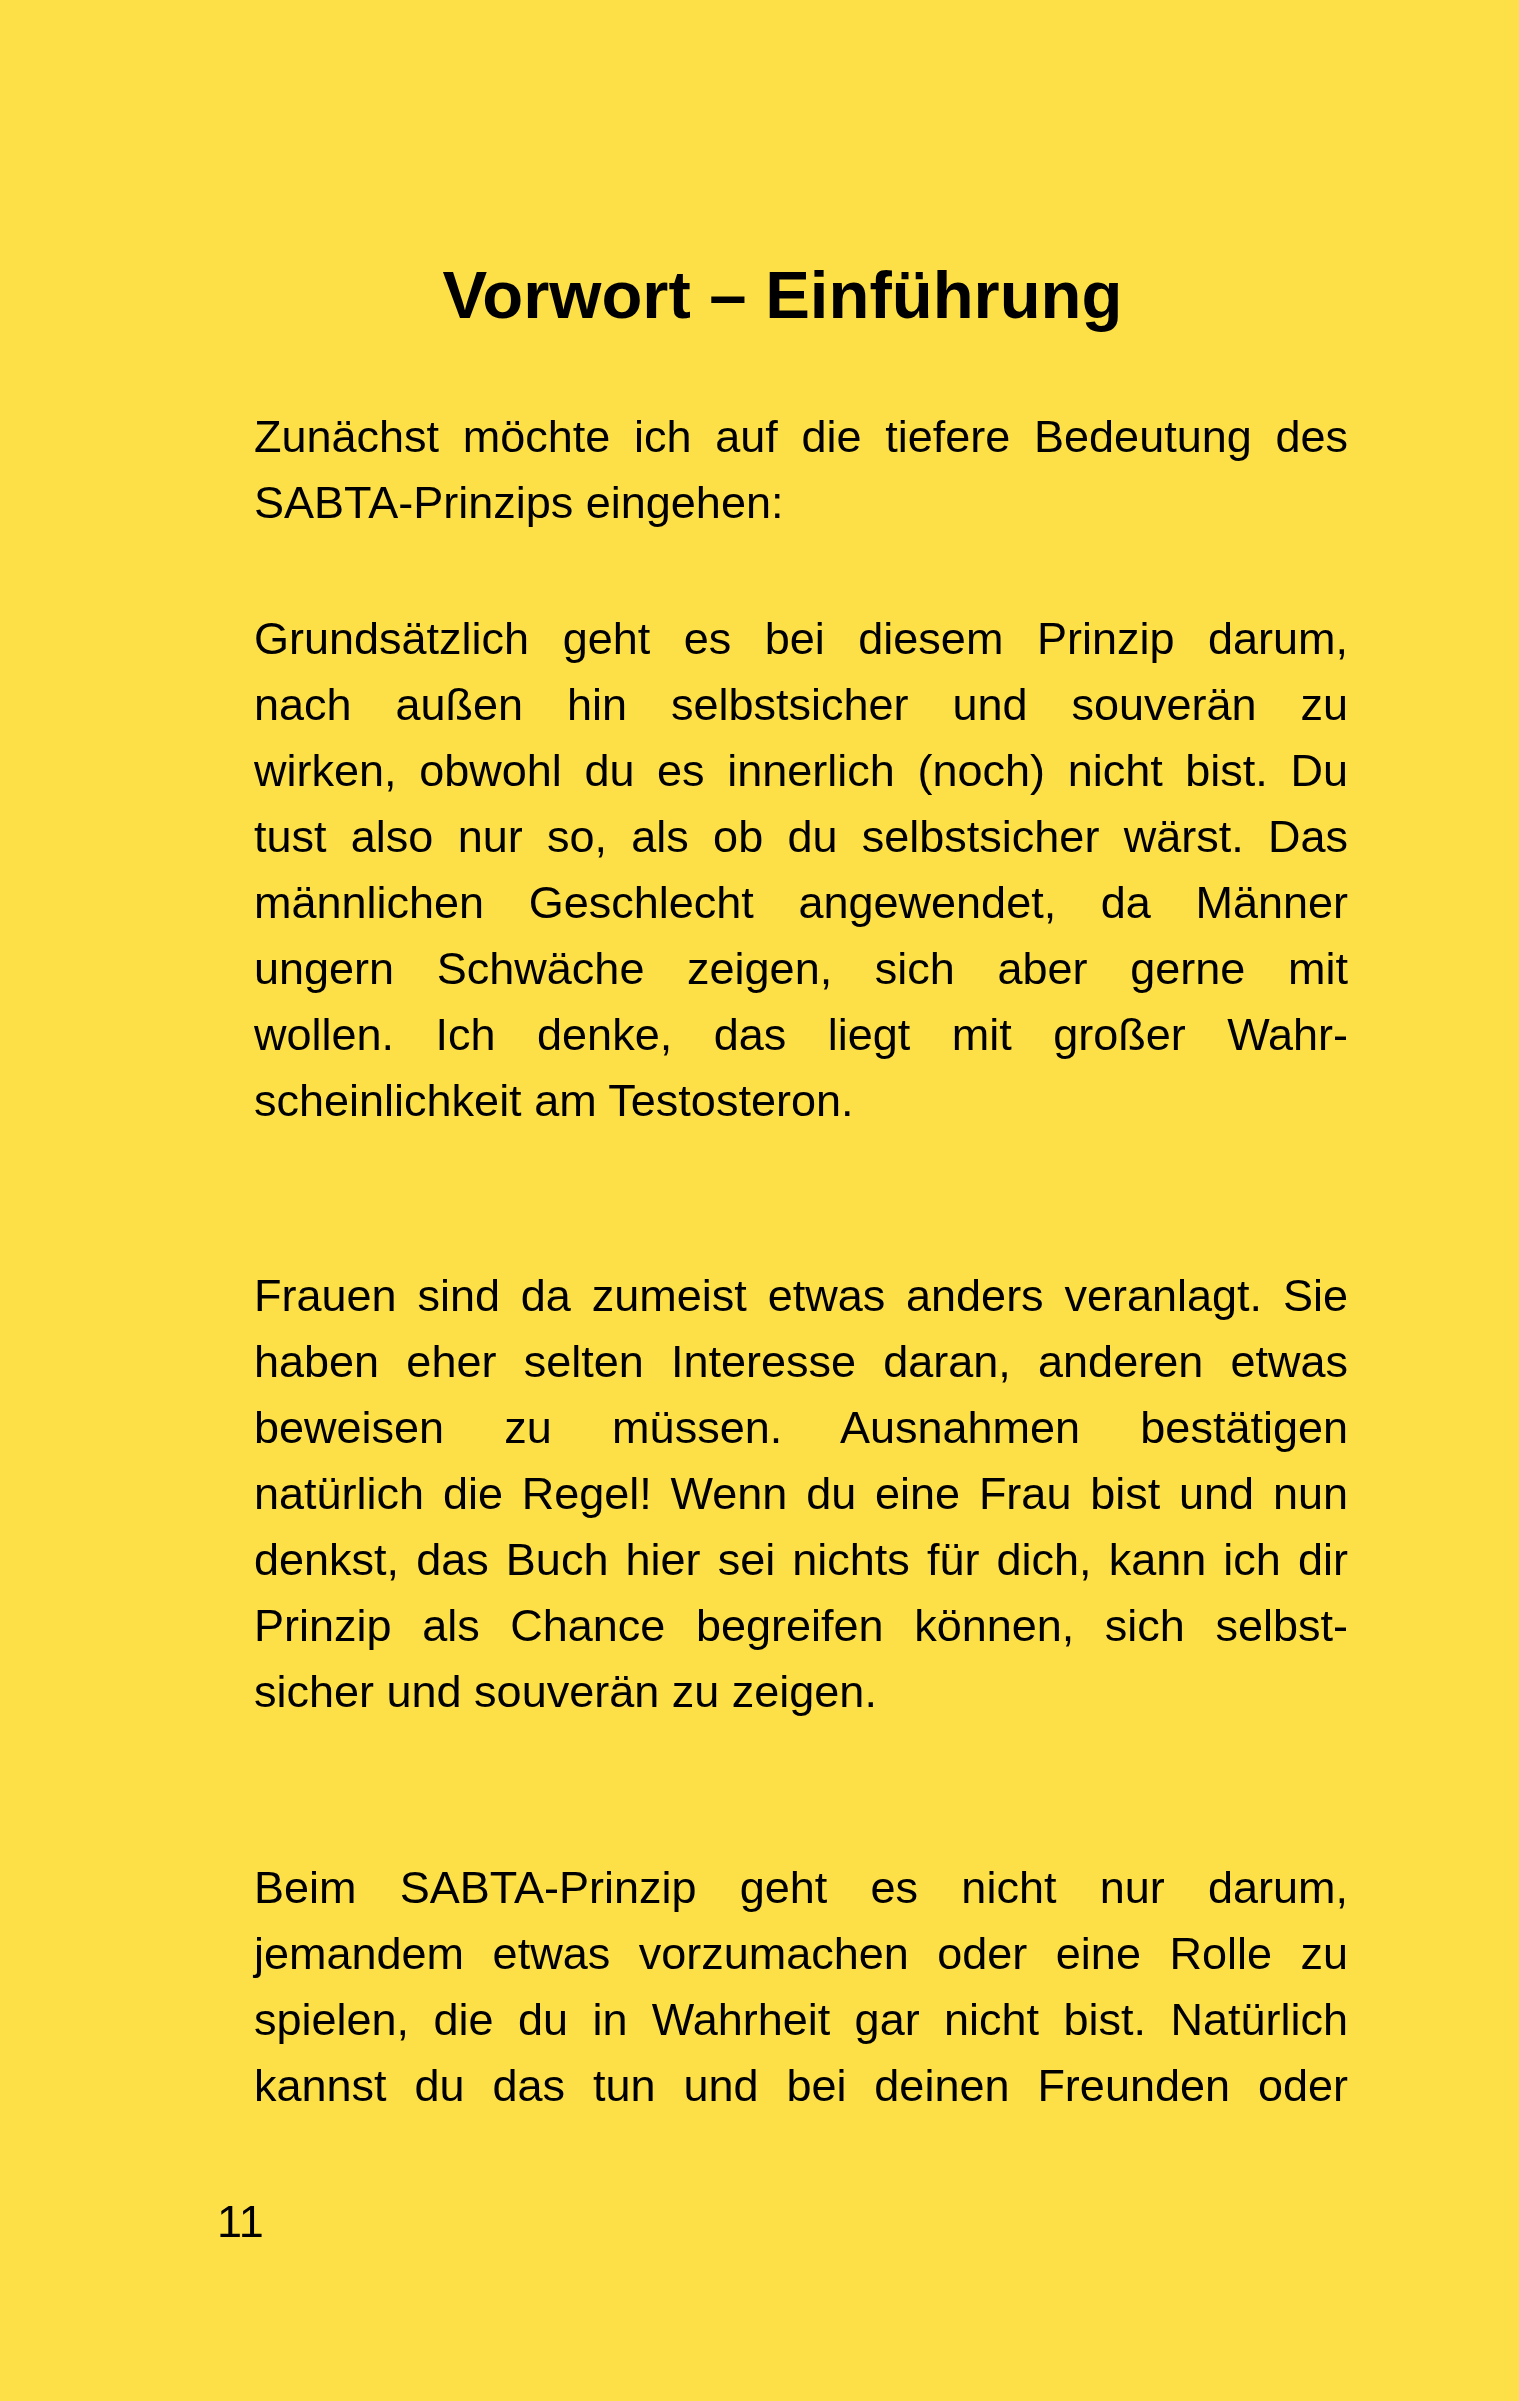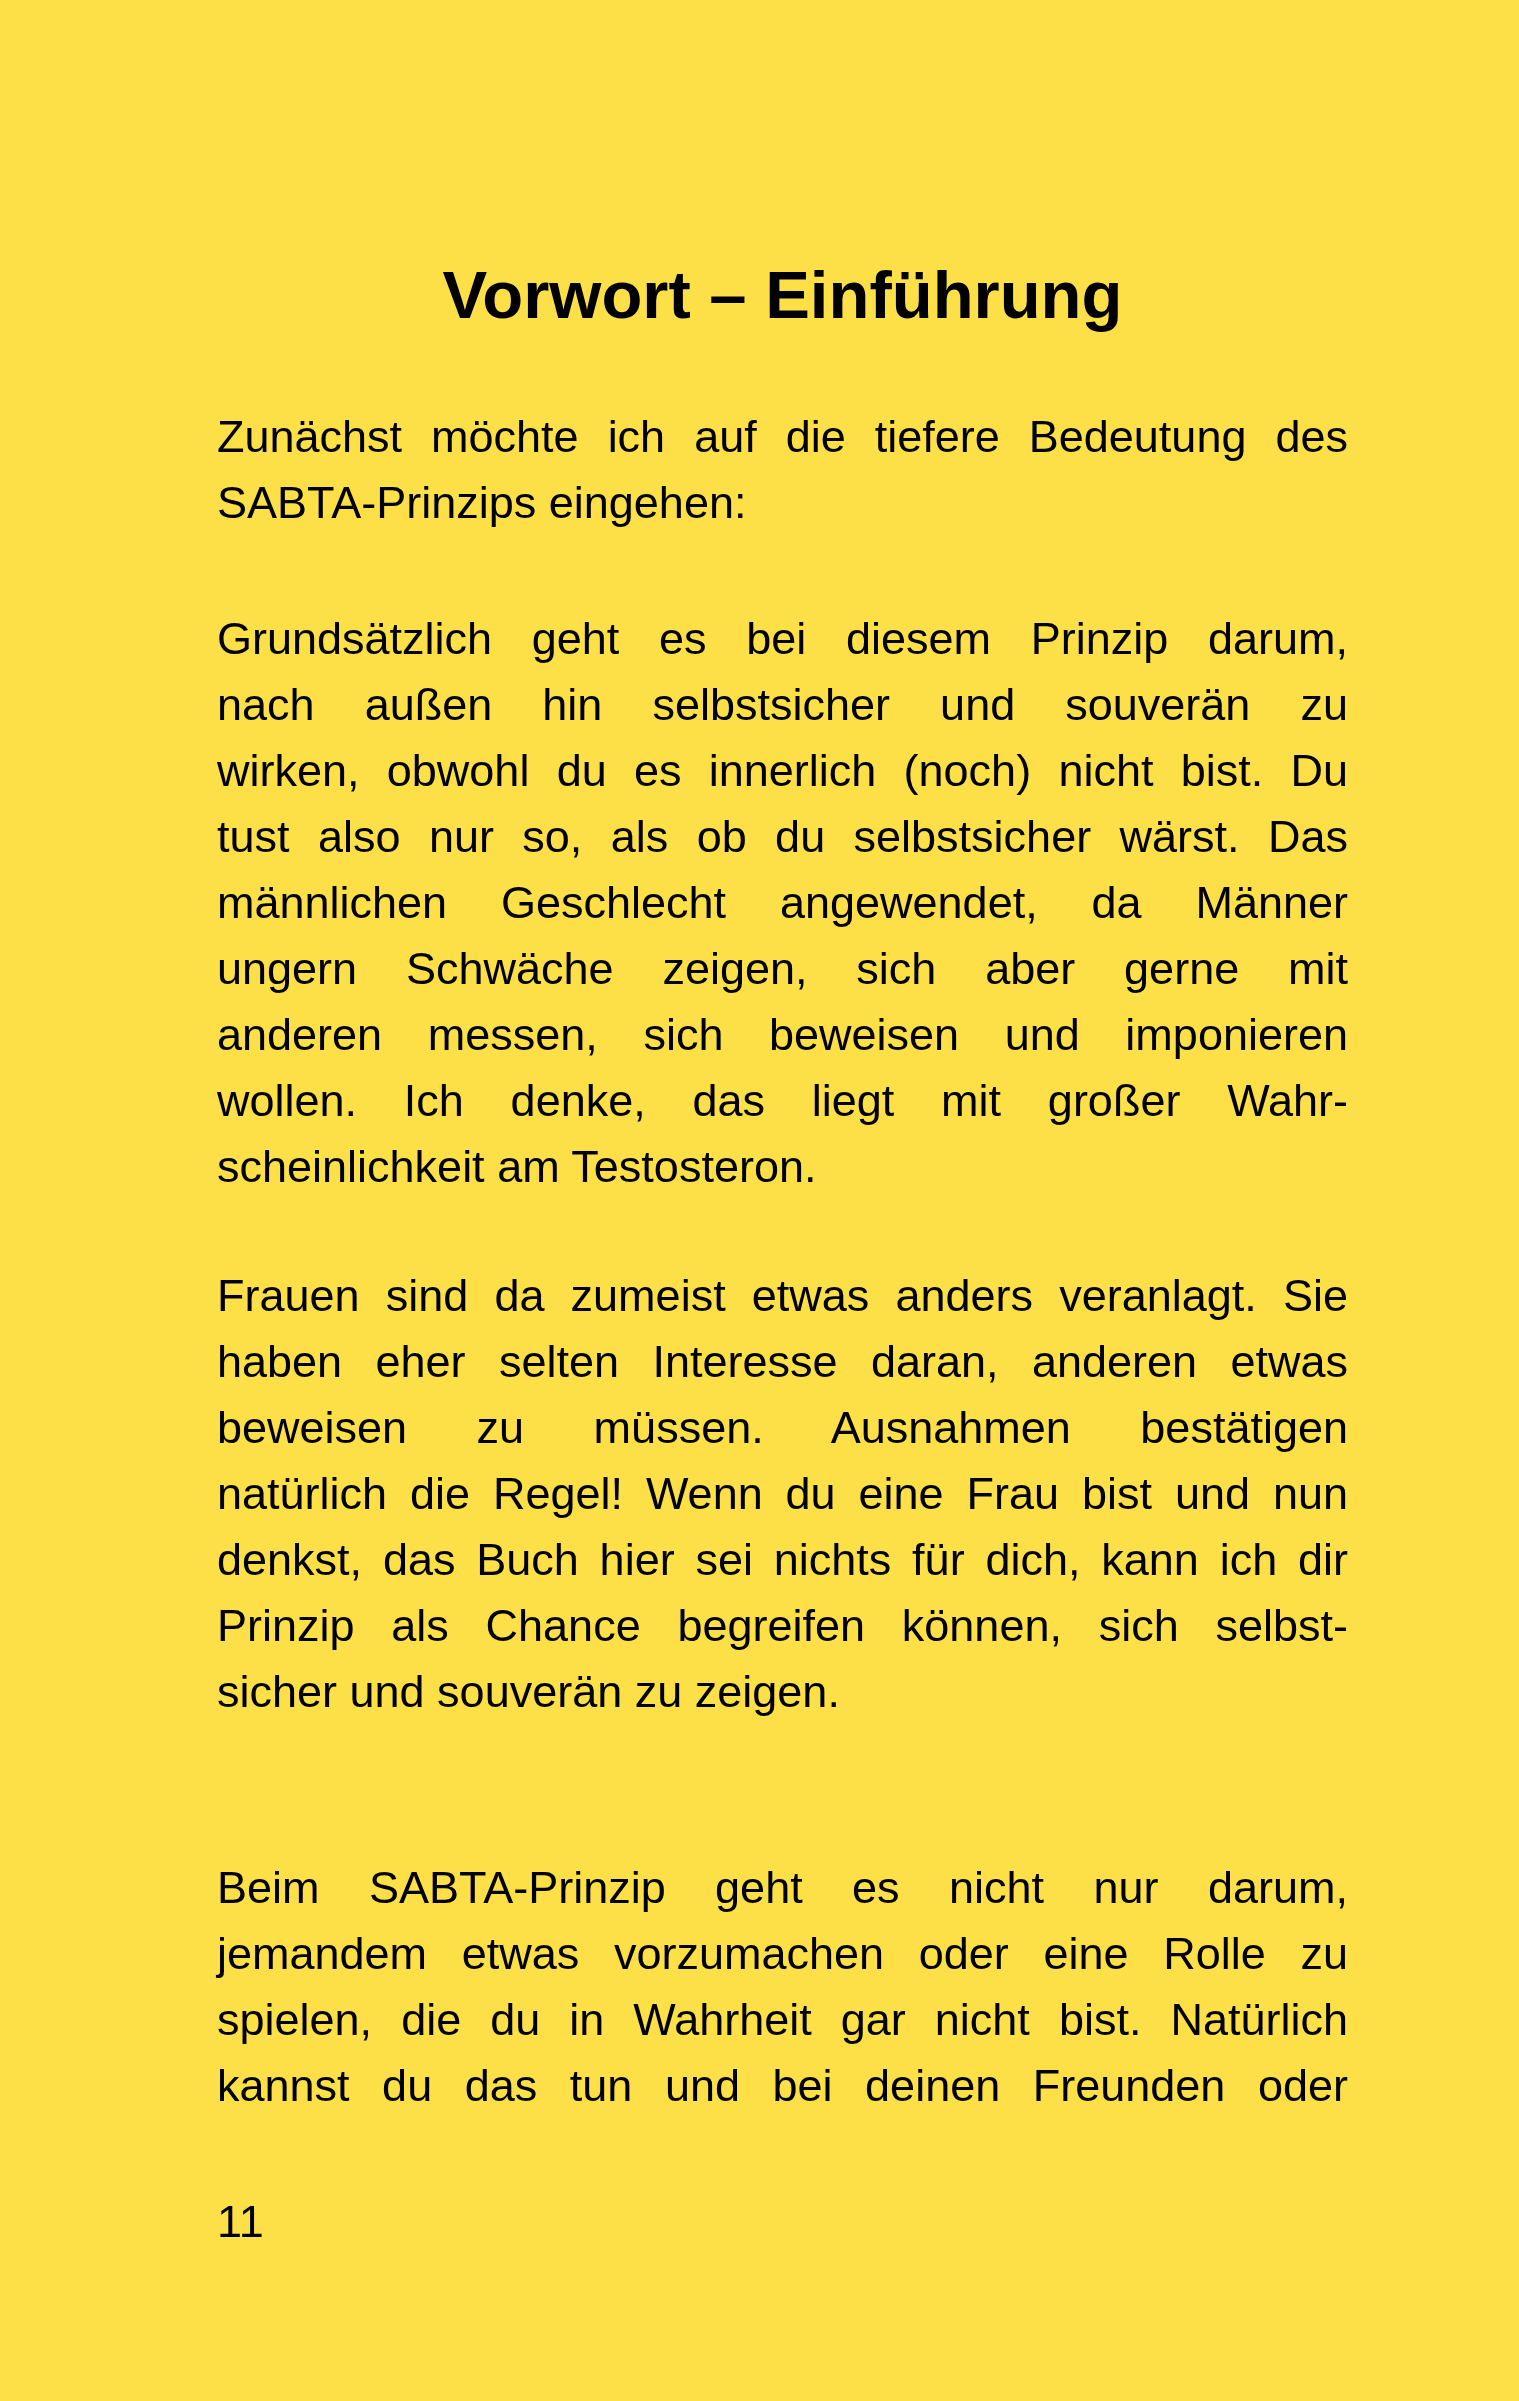--- a/index.html
+++ b/index.html
@@ -32,21 +32,21 @@
     position: absolute;
     left: 217px;
     width: 1131px;
     font-size: 45px;
     line-height: 66px;
   }
   #p1 { top: 404px; }
   #p2 { top: 606px; }
   #p3 { top: 1263px; }
   #p4 { top: 1855px; }
-  .line { height: 66px; }
+  .line { height: 66px; margin-left: 37px; }
   .line.justify {
     text-align: justify;
     text-align-last: justify;
     text-justify: inter-word;
   }
   .line.plain { text-align: left; }
   .pagenum {
     position: absolute;
     left: 217px;
     top: 2189px;
@@ -67,21 +67,20 @@
       <div class="line plain">SABTA-Prinzips eingehen:</div>
     </div>
 
   <div class="para" id="p2">
       <div class="line justify">Grundsätzlich geht es bei diesem Prinzip darum,</div>
       <div class="line justify">nach außen hin selbstsicher und souverän zu</div>
       <div class="line justify">wirken, obwohl du es innerlich (noch) nicht bist. Du</div>
       <div class="line justify">tust also nur so, als ob du selbstsicher wärst. Das</div>
       <div class="line justify">männlichen Geschlecht angewendet, da Männer</div>
       <div class="line justify">ungern Schwäche zeigen, sich aber gerne mit</div>
-      <div class="line justify">anderen messen, sich beweisen und imponieren</div>
       <div class="line justify">wollen. Ich denke, das liegt mit großer Wahr-</div>
       <div class="line plain">scheinlichkeit am Testosteron.</div>
     </div>
 
   <div class="para" id="p3">
       <div class="line justify">Frauen sind da zumeist etwas anders veranlagt. Sie</div>
       <div class="line justify">haben eher selten Interesse daran, anderen etwas</div>
       <div class="line justify">beweisen zu müssen. Ausnahmen bestätigen</div>
       <div class="line justify">natürlich die Regel! Wenn du eine Frau bist und nun</div>
       <div class="line justify">denkst, das Buch hier sei nichts für dich, kann ich dir</div>

